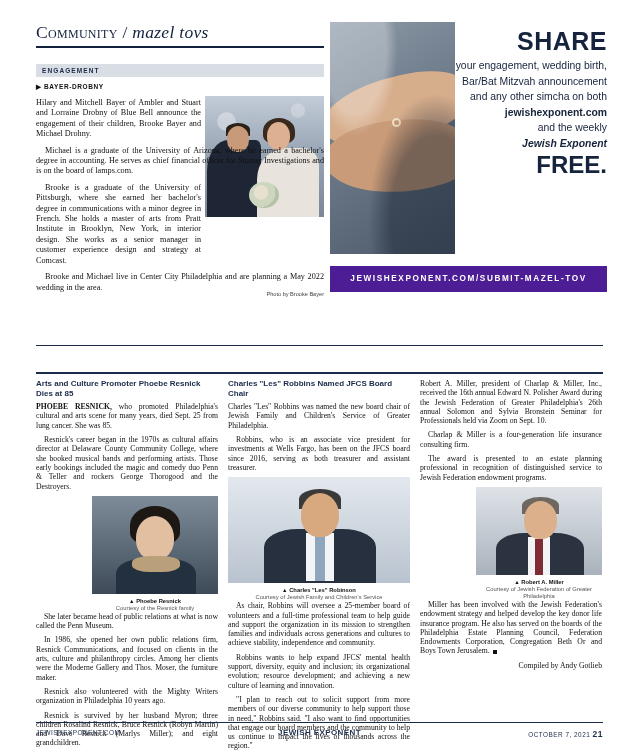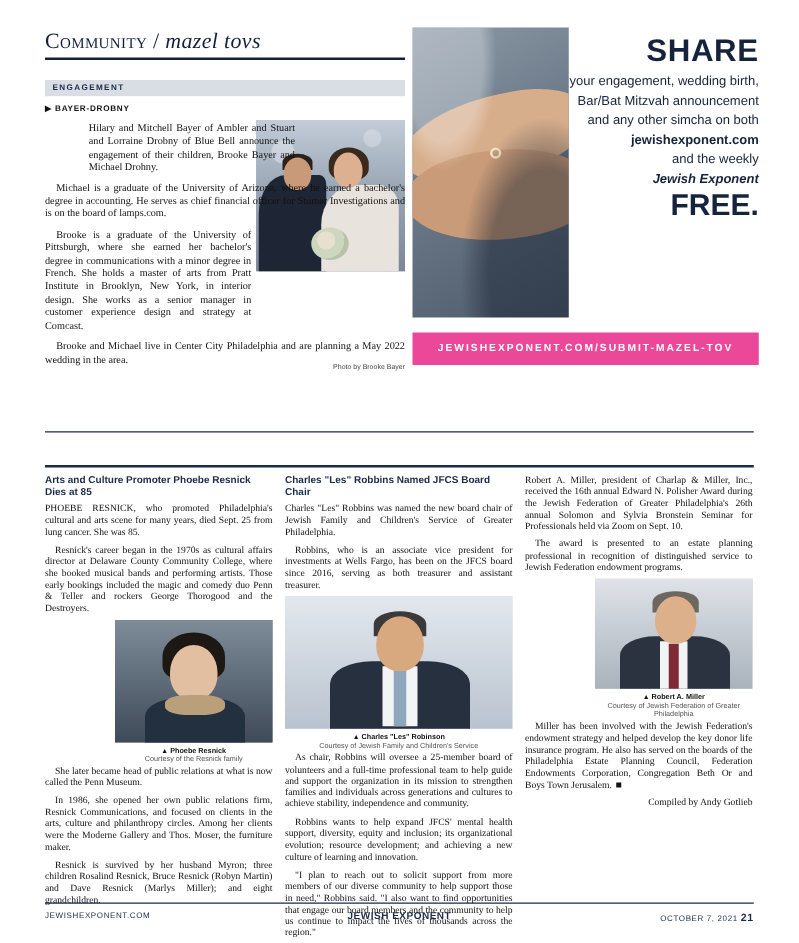--- a/index.html
+++ b/index.html
@@ -138,21 +138,21 @@
   .ad-lines {
     font-size:10.4px; line-height:15.5px; color:#16233c; margin-top:3px;
   }
   .ad-lines .bold { font-weight:bold; }
   .ad-lines .ital { font-style:italic; font-weight:bold; }
   .ad-free {
     font-size:24px; font-weight:bold; color:#16233c; line-height:26px; margin-top:1px;
   }
   .ad-band {
     position:absolute; left:0; top:244px; width:277px; height:26px;
-    background:#ec4899;
+    background:#4c1d95;
   }
   .ad-band span {
     display:block; text-align:center; line-height:26px;
     font-family:"Liberation Sans", sans-serif;
     font-size:8.2px; letter-spacing:1.6px; color:#fff; font-weight:bold;
   }
 
   
   .briefs-head {
     position:absolute; left:36px; top:350px;
@@ -175,21 +175,21 @@
   .col3 { left:420px; }
 
   .brief-title {
     font-family:"Liberation Sans", sans-serif;
     font-size:8px; font-weight:bold; line-height:9.6px; color:#1b2b4b;
     margin:0 0 4px 0;
   }
   .brief-body { font-size:7.7px; line-height:9.3px; text-align:justify; color:#111; }
   .brief-body p { margin:0 0 5px 0; text-indent:8px; }
   .brief-body p.first { text-indent:0; }
-  .brief-body .lede { font-weight:normal; font-variant:small-caps; }
+  .brief-body .lede { font-weight:bold; font-variant:small-caps; }
   .brief-body .sig { text-align:right; text-indent:0; }
   .sq { display:inline-block; width:4px; height:4px; background:#111; margin-left:3px;
         vertical-align:middle; }
   .cap {
     font-family:"Liberation Sans", sans-serif;
     font-size:5.8px; line-height:7px; text-align:center; color:#111; padding-top:2px;
   }
   .cap .name { font-weight:bold; }
   .cap .src { color:#555; display:block; }
   .cap .tri { font-size:5.5px; }
@@ -291,21 +291,21 @@
     <div class="dressdark"></div>
     <div class="hairm"></div>
     <div class="headm"></div>
     <div class="dresslight"></div>
     <div class="hairf"></div>
     <div class="headf"></div>
     <div class="bouquet"></div>
   </div>
 
   <div class="eng-body">
-    <p class="first" style="width:165px;margin-left:35px;">Hilary and Mitchell Bayer of Ambler and Stuart and Lorraine Drobny of Blue Bell announce the engagement of their children, Brooke Bayer and Michael Drohny.</p>
+    <p class="first" style="width:165px;">Hilary and Mitchell Bayer of Ambler and Stuart and Lorraine Drobny of Blue Bell announce the engagement of their children, Brooke Bayer and Michael Drohny.</p>
     <p style="width:288px;">Michael is a graduate of the University of Arizona, where he earned a bachelor's degree in accounting. He serves as chief financial officer for Stumar Investigations and is on the board of lamps.com.</p>
     <p style="width:165px;">Brooke is a graduate of the University of Pittsburgh, where she earned her bachelor's degree in communications with a minor degree in French. She holds a master of arts from Pratt Institute in Brooklyn, New York, in interior design. She works as a senior manager in customer experience design and strategy at Comcast.</p>
     <p style="width:288px;">Brooke and Michael live in Center City Philadelphia and are planning a May 2022 wedding in the area.</p>
   </div>
   <div class="photo-credit">Photo by Brooke Bayer</div>
 
   <div class="ad">
     <div class="ad-img">
       <div class="handtop"></div>
       <div class="handbot"></div>
@@ -344,20 +344,21 @@
         <div class="body"></div>
           <div class="scarf"></div>
       </div>
       <div class="cap" style="width:126px; margin-left:56px;">
         <span class="tri">▲</span>
         <span class="name">Phoebe Resnick</span>
         <span class="src">Courtesy of the Resnick family</span>
       </div>
       <p>She later became head of public relations at what is now called the Penn Museum.</p>
       <p>In 1986, she opened her own public relations firm, Resnick Communications, and focused on clients in the arts, culture and philanthropy circles. Among her clients were the Moderne Gallery and Thos. Moser, the furniture maker.</p>
+      <p>Resnick also volunteered with the Mighty Writers organization in Philadelphia 10 years ago.</p>
       <p>Resnick is survived by her husband Myron; three children Rosalind Resnick, Bruce Resnick (Robyn Martin) and Dave Resnick (Marlys Miller); and eight grandchildren.</p>
     </div>
   </div>
 
   <div class="col col2">
     <div class="brief-title">Charles "Les" Robbins Named JFCS Board Chair</div>
     <div class="brief-body">
       <p class="first">Charles "Les" Robbins was named the new board chair of Jewish Family and Children's Service of Greater Philadelphia.</p>
       <p>Robbins, who is an associate vice president for investments at Wells Fargo, has been on the JFCS board since 2016, serving as both treasurer and assistant treasurer.</p>
       <div class="photo-charles">
@@ -375,20 +376,21 @@
       </div>
       <p>As chair, Robbins will oversee a 25-member board of volunteers and a full-time professional team to help guide and support the organization in its mission to strengthen families and individuals across generations and cultures to achieve stability, independence and community.</p>
       <p>Robbins wants to help expand JFCS' mental health support, diversity, equity and inclusion; its organizational evolution; resource development; and achieving a new culture of learning and innovation.</p>
       <p>"I plan to reach out to solicit support from more members of our diverse community to help support those in need," Robbins said. "I also want to find opportunities that engage our board members and the community to help us continue to impact the lives of thousands across the region."</p>
     </div>
   </div>
 
   <div class="col col3">
     <div class="brief-body">
       <p class="first">Robert A. Miller, president of Charlap &amp; Miller, Inc., received the 16th annual Edward N. Polisher Award during the Jewish Federation of Greater Philadelphia's 26th annual Solomon and Sylvia Bronstein Seminar for Professionals held via Zoom on Sept. 10.</p>
+      <p>Charlap &amp; Miller is a four-generation life insurance consulting firm.</p>
       <p>The award is presented to an estate planning professional in recognition of distinguished service to Jewish Federation endowment programs.</p>
       <div class="photo-robert">
         <div class="bg"></div>
           <div class="suit"></div>
           <div class="shirt"></div>
         <div class="tie"></div>
           <div class="hair"></div>
           <div class="head"></div>
       </div>
       <div class="cap" style="width:126px; margin-left:56px;">

